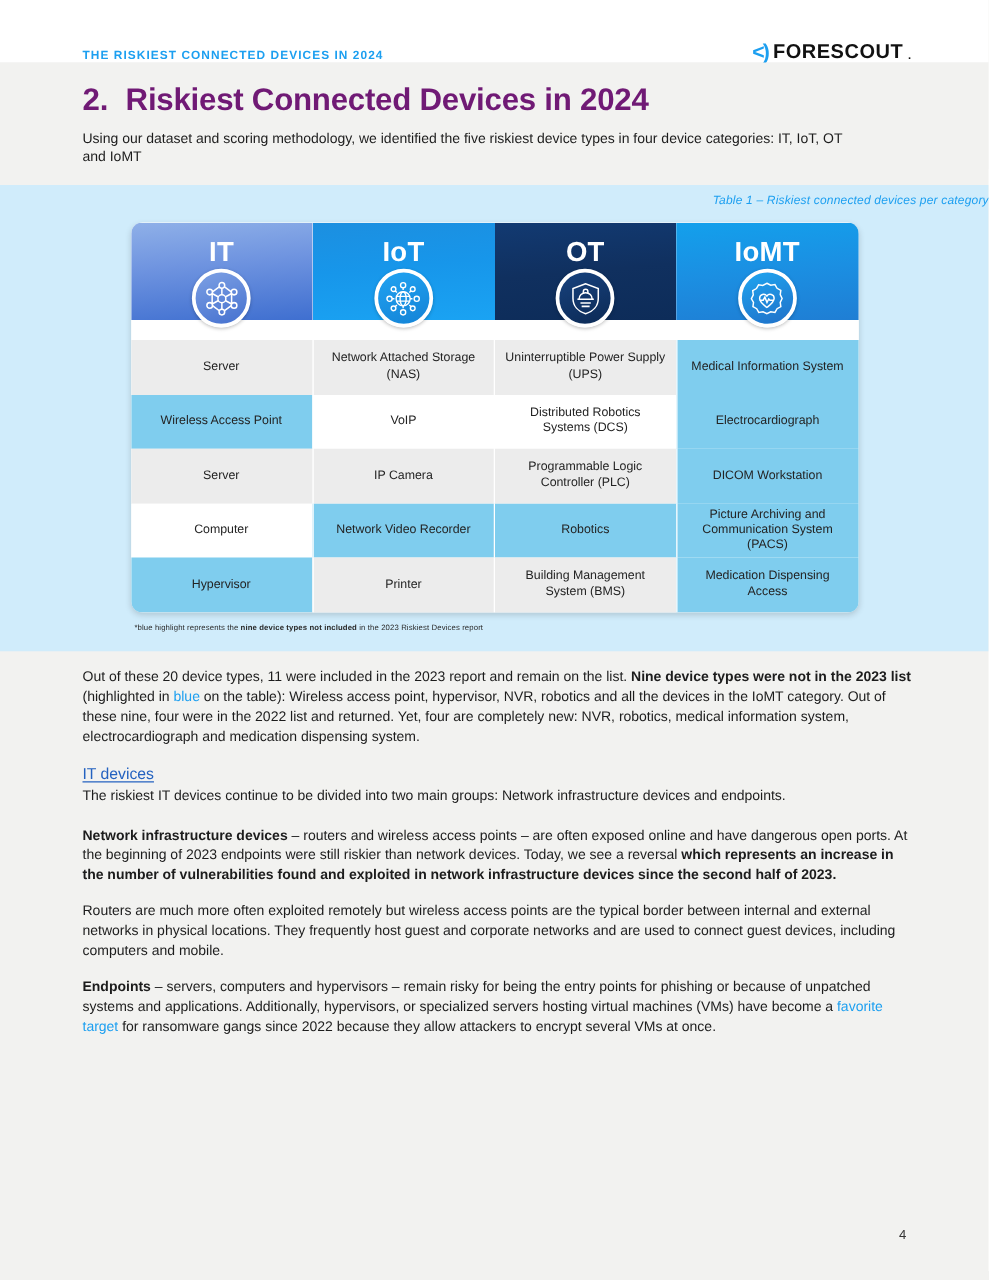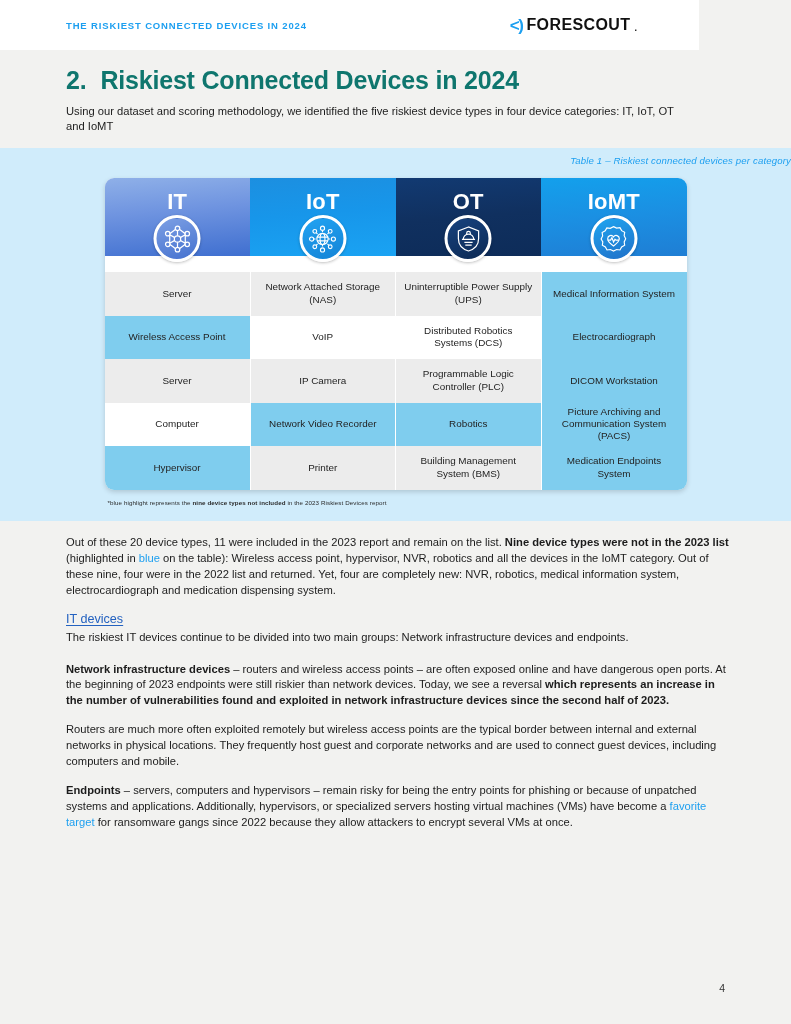--- a/index.html
+++ b/index.html
@@ -16,25 +16,25 @@
     width: 791px;
     height: 1024px;
     background: #f2f2f0;
     overflow: hidden;
   }
 
   
   .topbar {
     position: absolute;
     top: 0; left: 0;
-    width: 699px;
+    width: 791px;
     height: 50px;
     background: #ffffff;
     display: flex;
-    align-items: center;
+    align-items: flex-end;
     justify-content: space-between;
     padding: 0 62px 0 66px;
   }
 
   .eyebrow {
     color: #1c9ff0;
     font-size: 9.5px;
     font-weight: 700;
     letter-spacing: 0.85px;
     text-transform: uppercase;
@@ -70,21 +70,21 @@
 
   
   .title-block {
     position: absolute;
     top: 50px; left: 0;
     width: 791px;
     padding: 16px 66px 0 66px;
     background: #f2f2f0;
   }
   .h1 {
-    color: #0f766e;
+    color: #701a75;
     font-size: 25px;
     font-weight: 800;
     letter-spacing: -0.2px;
     white-space: nowrap;
   }
   .h1 .num { margin-right: 14px; }
 
   .intro {
     margin-top: 9px;
     color: #1c1c1c;
@@ -356,21 +356,21 @@
           <tr>
             <td class="cell-white">Computer</td>
             <td class="cell-blue">Network Video Recorder</td>
             <td class="cell-blue">Robotics</td>
             <td class="cell-blue">Picture Archiving and Communication System (PACS)</td>
           </tr>
           <tr>
             <td class="cell-blue">Hypervisor</td>
             <td class="cell-grey">Printer</td>
             <td class="cell-grey">Building Management System (BMS)</td>
-            <td class="cell-blue">Medication Endpoints System</td>
+            <td class="cell-blue">Medication Dispensing Access</td>
           </tr>
         </tbody>
       </table>
     </div>
 
     <div class="table-note"><span>*blue highlight represents the </span><b>nine device types not included</b><span> in the 2023 Riskiest Devices report</span></div>
   </div>
 
   <div class="body-area">
 

